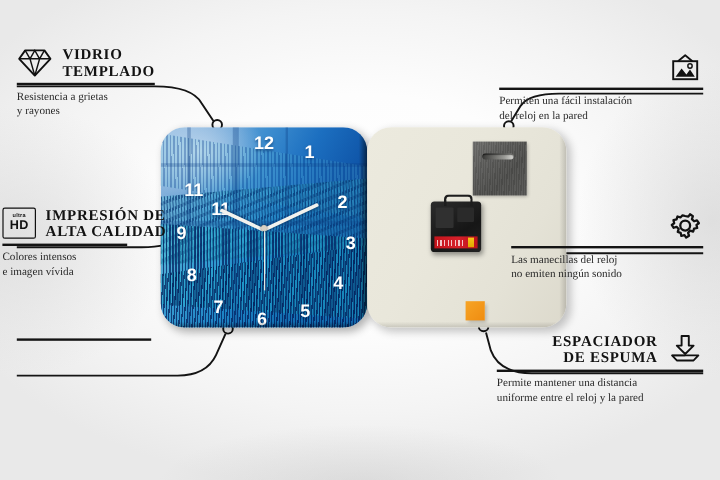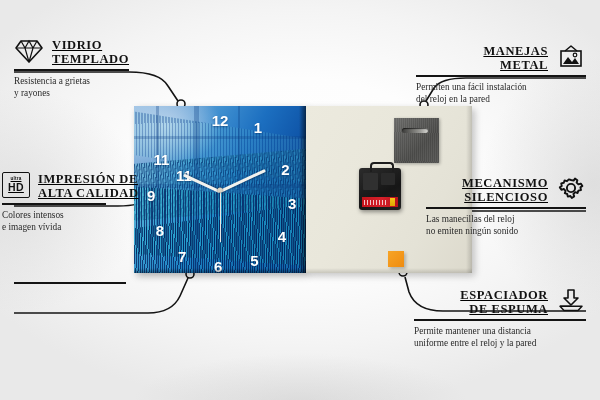--- a/index.html
+++ b/index.html
@@ -17,21 +17,21 @@
     content:"";position:absolute;left:0;top:0;width:600px;height:400px;
     background:
       radial-gradient(ellipse 30% 40% at 3% 50%, rgba(210,210,210,.55) 0%, rgba(210,210,210,0) 70%),
       radial-gradient(ellipse 26% 45% at 99% 46%, rgba(205,205,205,.5) 0%, rgba(205,205,205,0) 72%),
       radial-gradient(ellipse 40% 18% at 50% 101%, rgba(200,200,200,.45) 0%, rgba(200,200,200,0) 70%);
     pointer-events:none;
   }
   #svg-lines{position:absolute;left:0;top:0;width:600px;height:400px;pointer-events:none;}
 
   
-  .photo{position:absolute;}
+  .photo{position:absolute;border-radius:20px;}
   #clock-panel{
     left:134px;top:106px;width:172px;height:167px;
     background:
       radial-gradient(ellipse 55% 40% at 18% 12%, rgba(190,215,238,.95) 0%, rgba(150,190,225,0) 60%),
       linear-gradient(118deg,#9dc2e4 0%,#79aad8 16%,#3f8fd0 34%,#1c6fc0 52%,#0f55a8 70%,#0b469a 100%);
     box-shadow:3px 3px 7px rgba(0,0,0,.30);
     overflow:hidden;
   }
   
   #clock-panel .wave{position:absolute;left:-10%;width:125%;}
@@ -104,21 +104,21 @@
     background:repeating-linear-gradient(90deg,rgba(255,255,255,.75) 0 1px,rgba(255,255,255,0) 1px 3px);}
 
   #foam-spacer{
     position:absolute;left:82px;top:145px;width:16px;height:16px;
     background:linear-gradient(135deg,#f7a426,#ef8c10);
     box-shadow:2px 2px 3px rgba(0,0,0,.22);
   }
 
   
   .feature{position:absolute;}
-  .f-head{display:flex;gap:8px;text-decoration:underline;}
+  .f-head{display:flex;align-items:center;gap:8px;}
   .f-title{
     font-family:"Liberation Serif",serif;font-weight:700;
     font-size:12.5px;line-height:1.12;letter-spacing:.6px;
     color:#121212;text-transform:uppercase;white-space:pre-line;
   }
   .f-rule{height:1.6px;background:#141414;margin-top:3px;}
   .f-desc{
     font-family:"Liberation Serif",serif;font-size:9.3px;line-height:1.35;
     color:#2a2a2a;margin-top:4px;white-space:pre-line;
   }
@@ -238,49 +238,45 @@
     <div class="f-desc">Colores intensos
 e imagen vívida</div>
   </div>
 
   <div class="feature left" style="left:14px;top:279px;width:140px;">
     <div class="f-rule" style="width:112px;"></div>
   </div>
 
   <div class="feature right" style="right:14px;top:44px;width:170px;">
     <div class="f-head">
-      <div class="f-title">MANEJAS
-METAL</div>
       <svg class="ico" width="30" height="26" viewBox="0 0 30 26">
         <path d="M9,7 L15,2 L21,7" fill="none" stroke="#111" stroke-width="1.5" stroke-linejoin="round"></path>
         <rect x="5" y="7" width="20" height="15" fill="none" stroke="#111" stroke-width="1.6"></rect>
         <path d="M7,20 L12,13 L16,18 L19,14 L23,20 Z" fill="#111"></path>
         <circle cx="19" cy="11" r="1.8" fill="none" stroke="#111" stroke-width="1.2"></circle>
       </svg>
     </div>
     <div class="f-rule" style="width:170px;margin-left:auto;"></div>
     <div class="f-desc">Permiten una fácil instalación
 del reloj en la pared</div>
   </div>
 
   <div class="feature right" style="right:14px;top:176px;width:160px;">
     <div class="f-head">
-      <div class="f-title">MECANISMO
-SILENCIOSO</div>
       <svg class="ico" width="30" height="26" viewBox="0 0 30 26">
         <path d="M15,4 L17.6,4.6 L19,2.6 L21.4,4.2 L20.6,6.6 L22.4,8.4 L24.8,7.6 L26.4,10 L24.4,11.4 L25,14 L22.4,14.6 L21.6,17 L19.2,16.2 L17.4,18 L18.2,20.4 L15.8,22 L14.4,20 L11.8,20.6 L11.2,18 L8.8,17.2 L9.6,14.8 L7.8,13 L5.4,13.8 L3.8,11.4 L5.8,10 L5.2,7.4 L7.8,6.8 L8.6,4.4 L11,5.2 L12.8,3.4 Z" fill="none" stroke="#111" stroke-width="1.9" stroke-linejoin="round"></path>
         <circle cx="15" cy="12" r="4.1" fill="none" stroke="#111" stroke-width="1.9"></circle>
       </svg>
     </div>
     <div class="f-rule" style="width:160px;margin-left:auto;"></div>
     <div class="f-desc">Las manecillas del reloj
 no emiten ningún sonido</div>
   </div>
 
-  <div class="feature right" style="right:14px;top:288px;width:172px;">
+  <div class="feature right" style="right:14px;top:277px;width:172px;">
     <div class="f-head">
       <div class="f-title">ESPACIADOR
 DE ESPUMA</div>
       <svg class="ico" width="30" height="26" viewBox="0 0 30 26">
         <path d="M12,2 L18,2 L18,10 L22,10 L15,17 L8,10 L12,10 Z" fill="none" stroke="#111" stroke-width="1.6" stroke-linejoin="round"></path>
         <path d="M15,18.2 L26,18.2 L22,22.4 L8,22.4 L4,18.2 Z" fill="none" stroke="#111" stroke-width="1.5" stroke-linejoin="round"></path>
         <path d="M4,18.2 L15,18.2" fill="none" stroke="#111" stroke-width="1.3"></path>
       </svg>
     </div>
     <div class="f-rule" style="width:172px;margin-left:auto;"></div>

